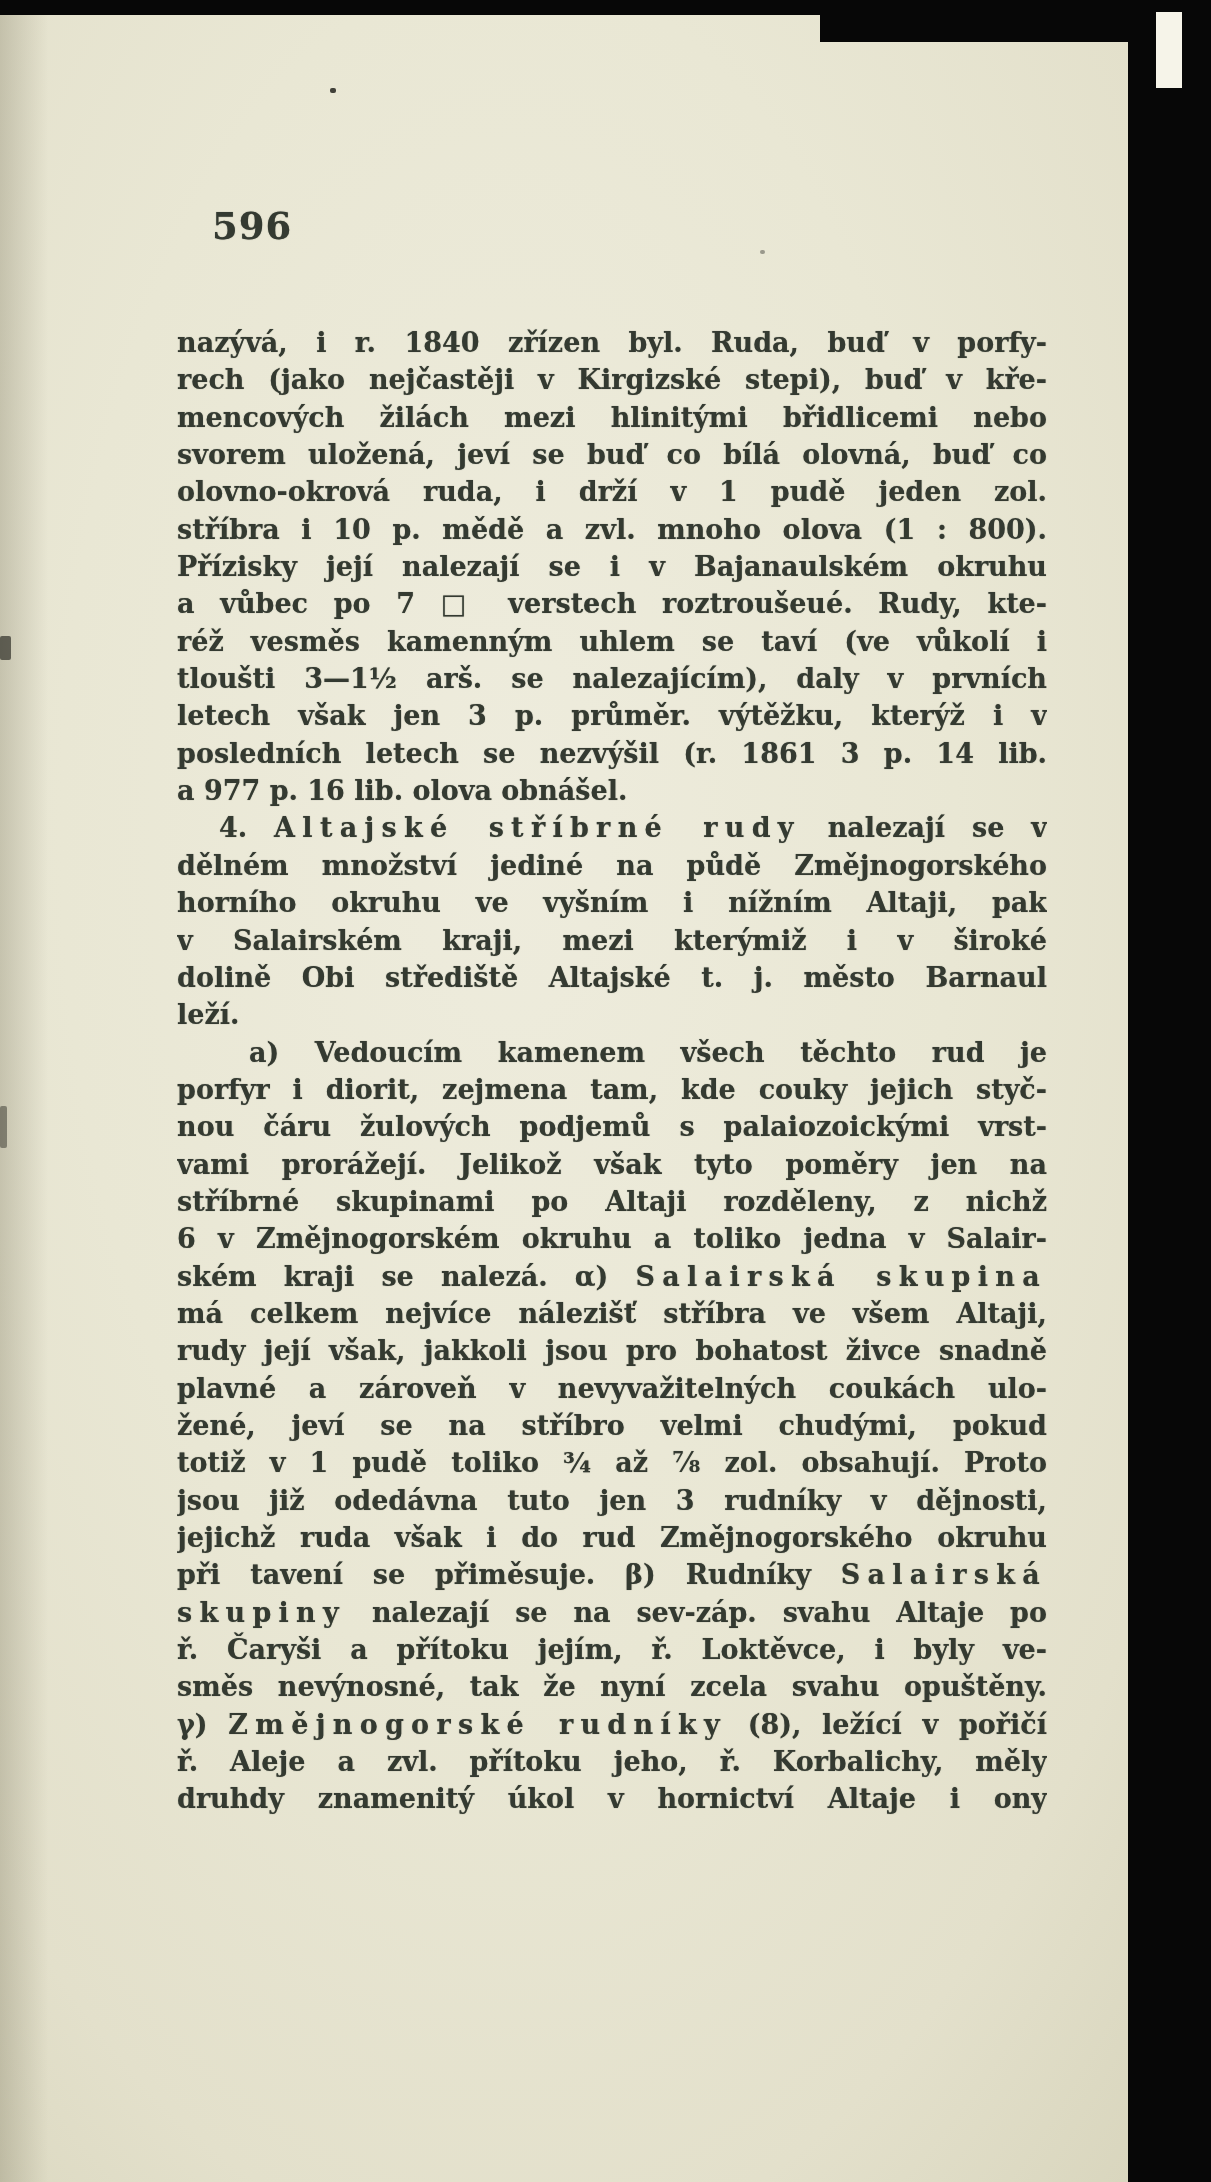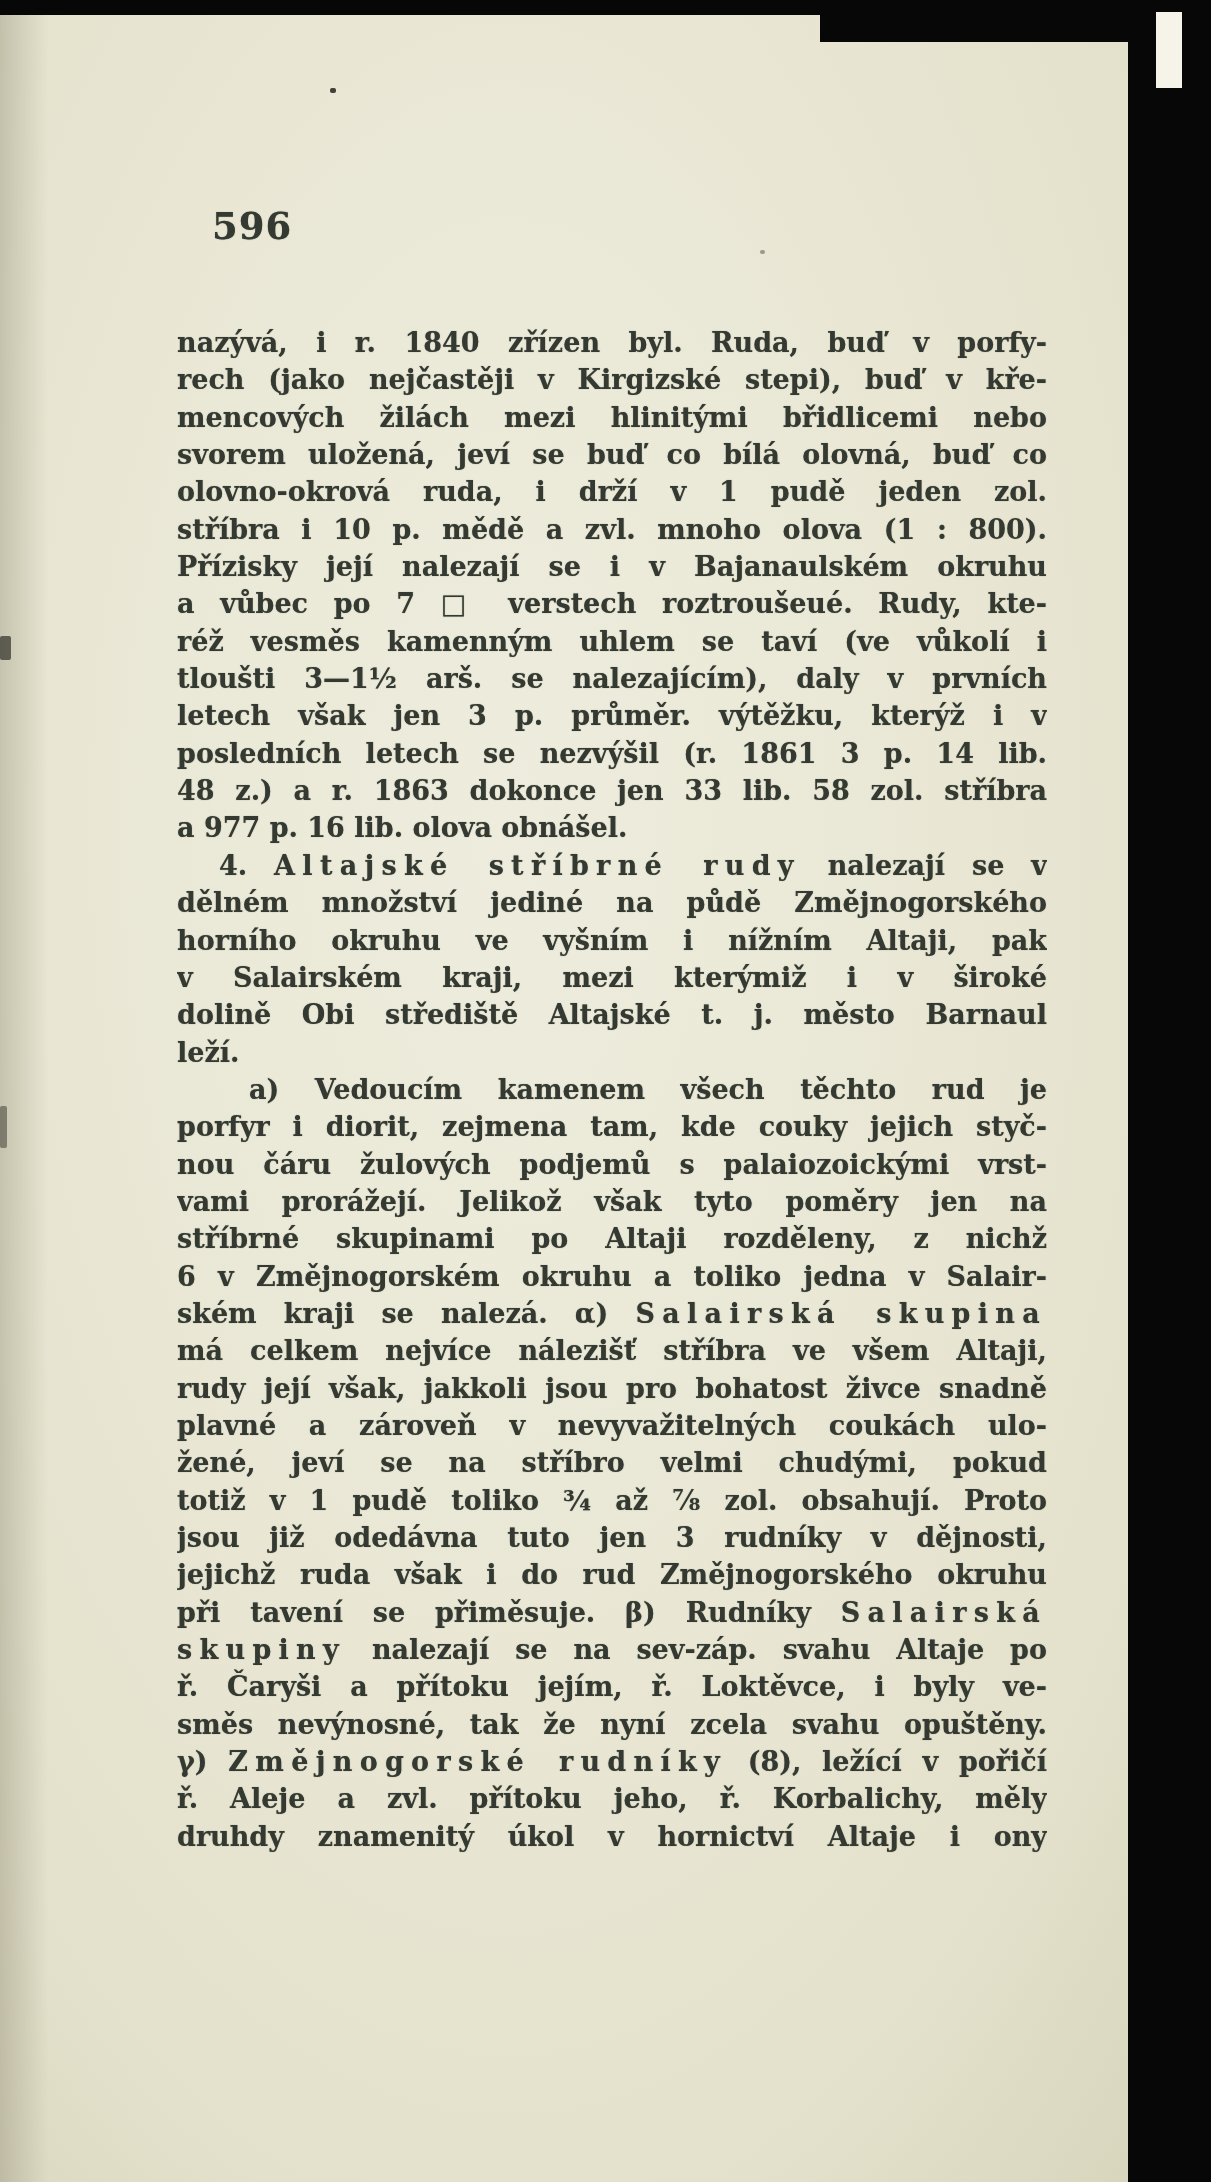--- a/index.html
+++ b/index.html
@@ -68,21 +68,20 @@
       <div class="line"><span>mencových žilách mezi hlinitými břidlicemi nebo</span></div>
       <div class="line"><span>svorem uložená, jeví se buď co bílá olovná, buď co</span></div>
       <div class="line"><span>olovno-okrová ruda, i drží v 1 pudě jeden zol.</span></div>
       <div class="line"><span>stříbra i 10 p. mědě a zvl. mnoho olova (1 : 800).</span></div>
       <div class="line"><span>Přízisky její nalezají se i v Bajanaulském okruhu</span></div>
       <div class="line"><span>a vůbec po 7 □ verstech roztroušeué.  Rudy, kte-</span></div>
       <div class="line"><span>réž vesměs kamenným uhlem se taví (ve vůkolí i</span></div>
       <div class="line"><span>tloušti 3—1½ arš. se nalezajícím), daly v prvních</span></div>
       <div class="line"><span>letech však jen 3 p. průměr. výtěžku, kterýž i v</span></div>
       <div class="line"><span>posledních letech se nezvýšil (r. 1861 3 p. 14 lib.</span></div>
-      <div class="line"><span>48 z.) a r. 1863 dokonce jen 33 lib. 58 zol. stříbra</span></div>
       <div class="line nojust"><span>a 977 p. 16 lib. olova obnášel.</span></div>
       <div class="line ind1"><span>4. </span><span class="sp">Altajské stříbrné rudy</span><span> nalezají se v</span></div>
       <div class="line"><span>dělném množství jediné na půdě Změjnogorského</span></div>
       <div class="line"><span>horního okruhu ve vyšním i nížním Altaji, pak</span></div>
       <div class="line"><span>v Salairském kraji, mezi kterýmiž i v široké</span></div>
       <div class="line"><span>dolině Obi střediště Altajské t. j. město Barnaul</span></div>
       <div class="line nojust"><span>leží.</span></div>
       <div class="line ind2"><span>a) Vedoucím kamenem všech těchto rud je</span></div>
       <div class="line"><span>porfyr i diorit, zejmena tam, kde couky jejich styč-</span></div>
       <div class="line"><span>nou čáru žulových podjemů s palaiozoickými vrst-</span></div>

